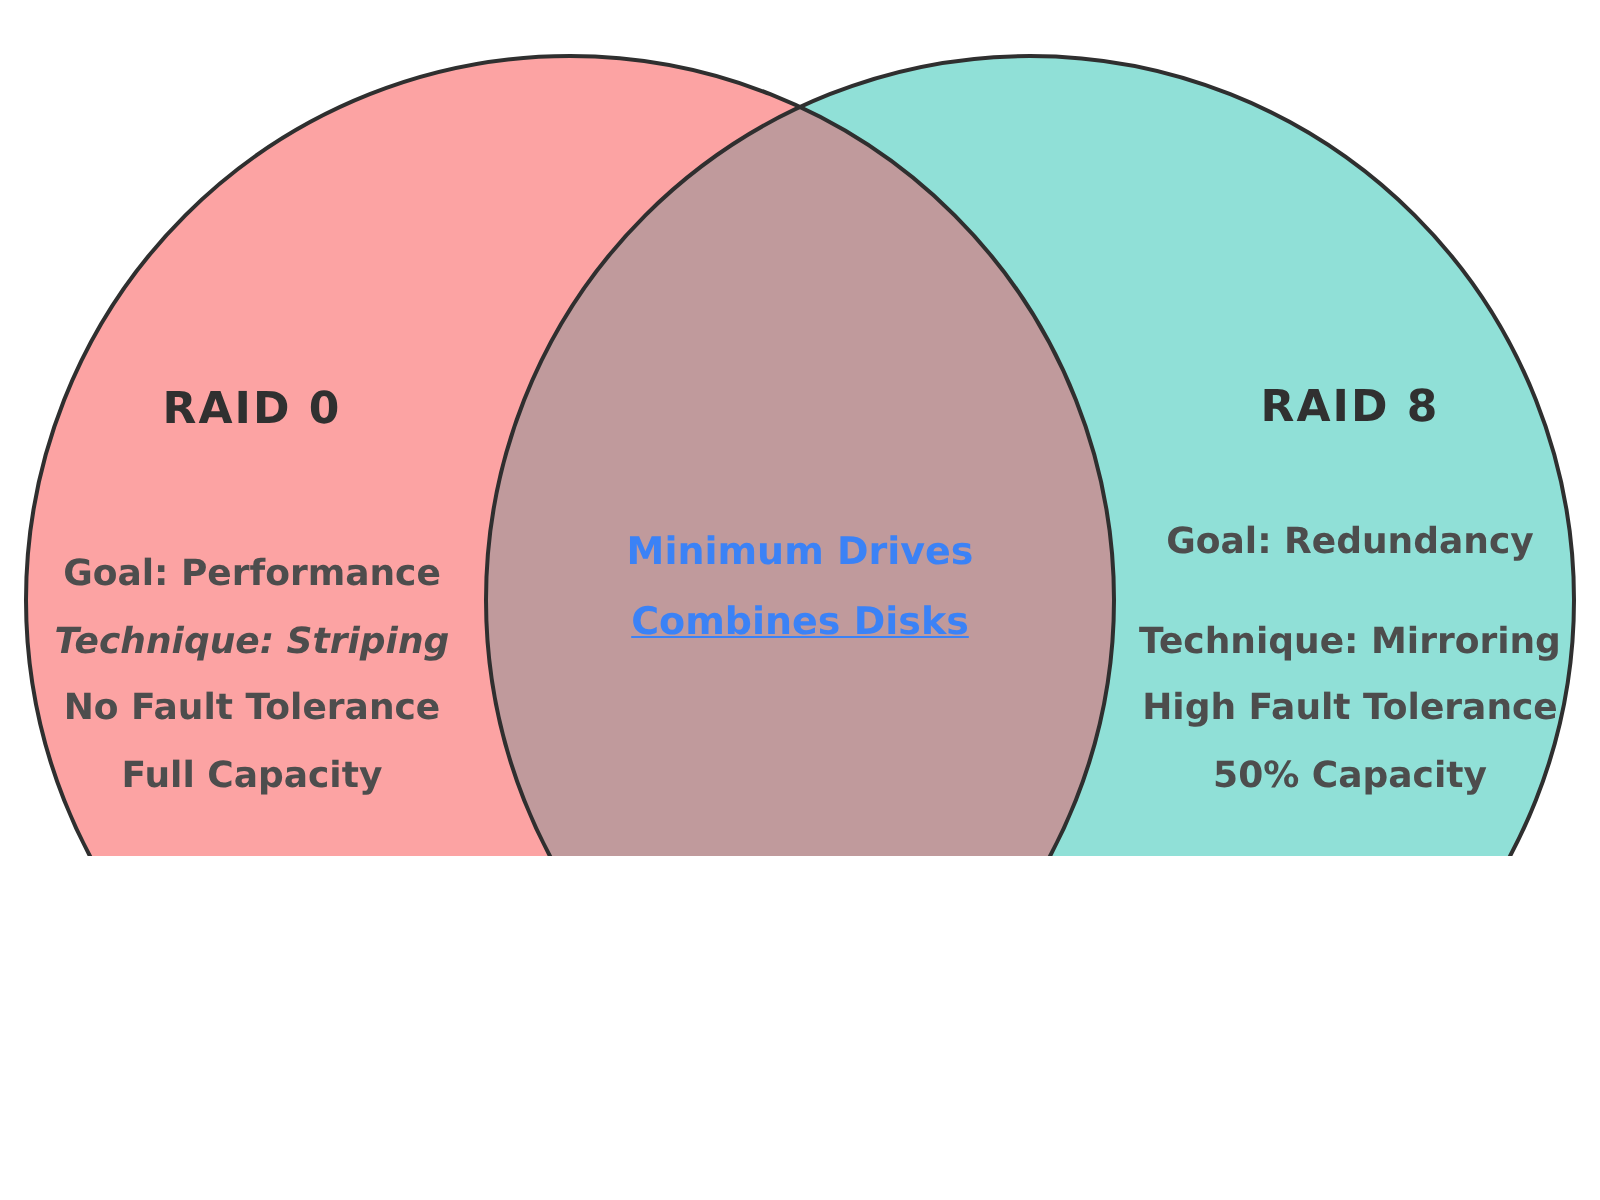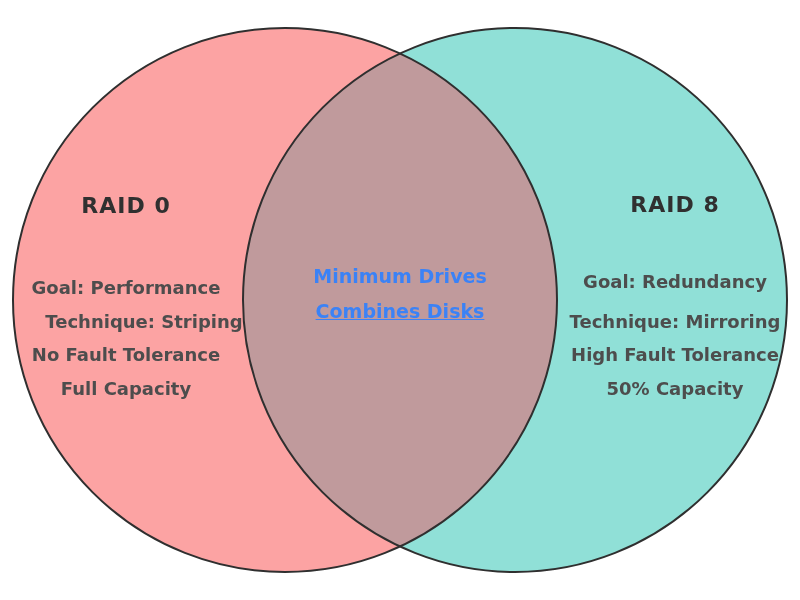--- a/index.html
+++ b/index.html
@@ -3,21 +3,21 @@
 <meta charset="utf-8">
 <style>
   html, body {
     margin: 0;
     padding: 0;
     background: #ffffff;
   }
   .stage {
     position: relative;
     width: 800px;
-    height: 600px;
+    height: 428px;
     background: #ffffff;
     overflow: hidden;
     font-family: "DejaVu Sans", "Liberation Sans", sans-serif;
   }
   .stage svg {
     position: absolute;
     left: 0;
     top: 0;
   }
   .venn-outline {
@@ -70,28 +70,28 @@
     <circle cx="285" cy="300" r="272" fill="#FCA3A3"></circle>
     <circle cx="515" cy="300" r="272" fill="#90E0D7"></circle>
     <circle cx="515" cy="300" r="272" clip-path="url(#leftClip)" fill="#C09A9C"></circle>
     <circle class="venn-outline" cx="285" cy="300" r="272" fill="none" stroke="#2F2F2F"></circle>
     <circle class="venn-outline" cx="515" cy="300" r="272" fill="none" stroke="#2F2F2F"></circle>
   </svg>
 
   <div class="label set-title" style="left:126px; top:205px;">RAID 0</div>
 
   <div class="label set-item" style="left:126px; top:287px;">Goal: Performance</div>
-  <div class="label set-item" style="left:144px; top:321px;">Technique: Striping</div>
+  <div class="label set-item" style="left:126px; top:321px;font-style:italic;">Technique: Striping</div>
   <div class="label set-item" style="left:126px; top:354px;">No Fault Tolerance</div>
   <div class="label set-item" style="left:126px; top:388px;">Full Capacity</div>
 
   <div class="label center-item" style="left:400px; top:276px;">Minimum Drives</div>
   <div class="label center-item" style="left:400px; top:311px;text-decoration:underline;">Combines Disks</div>
 
   <div class="label set-title" style="left:675px; top:204px;">RAID 8</div>
 
-  <div class="label set-item" style="left:675px; top:281px;">Goal: Redundancy</div>
+  <div class="label set-item" style="left:675px; top:271px;">Goal: Redundancy</div>
   <div class="label set-item" style="left:675px; top:321px;">Technique: Mirroring</div>
   <div class="label set-item" style="left:675px; top:354px;">High Fault Tolerance</div>
   <div class="label set-item" style="left:675px; top:388px;">50% Capacity</div>
 
 
 </div>
 
 </body></html>

